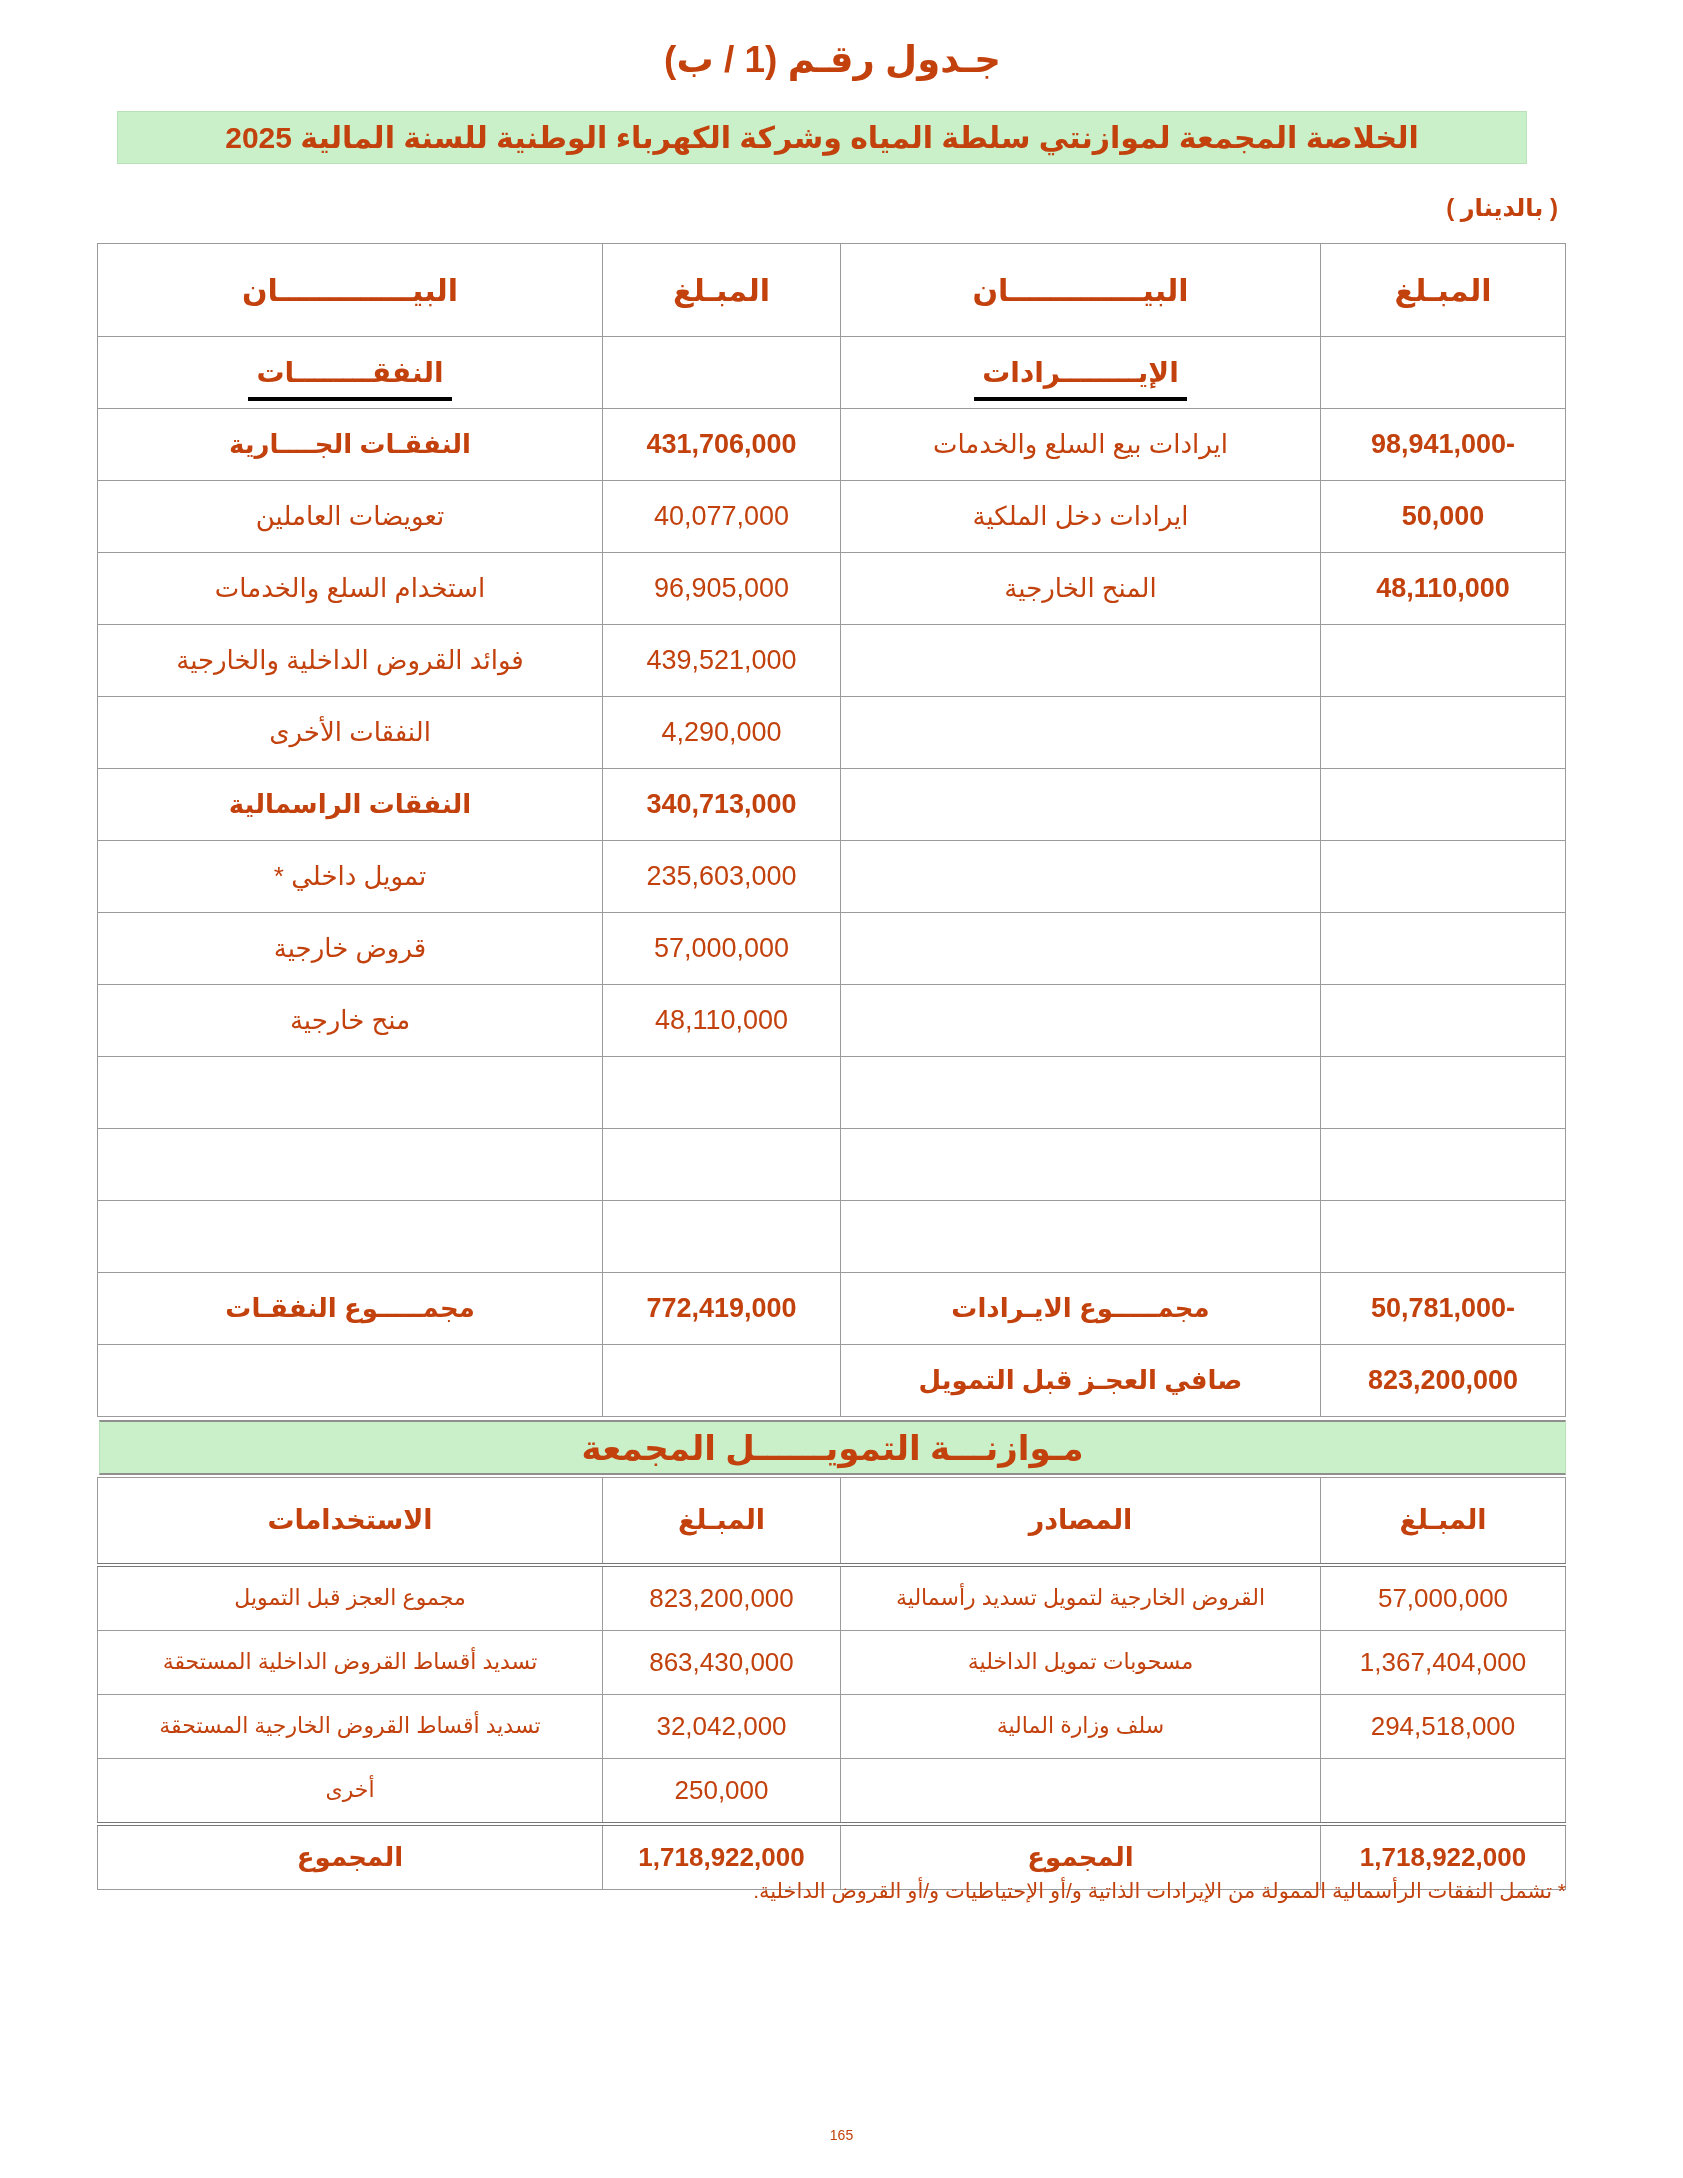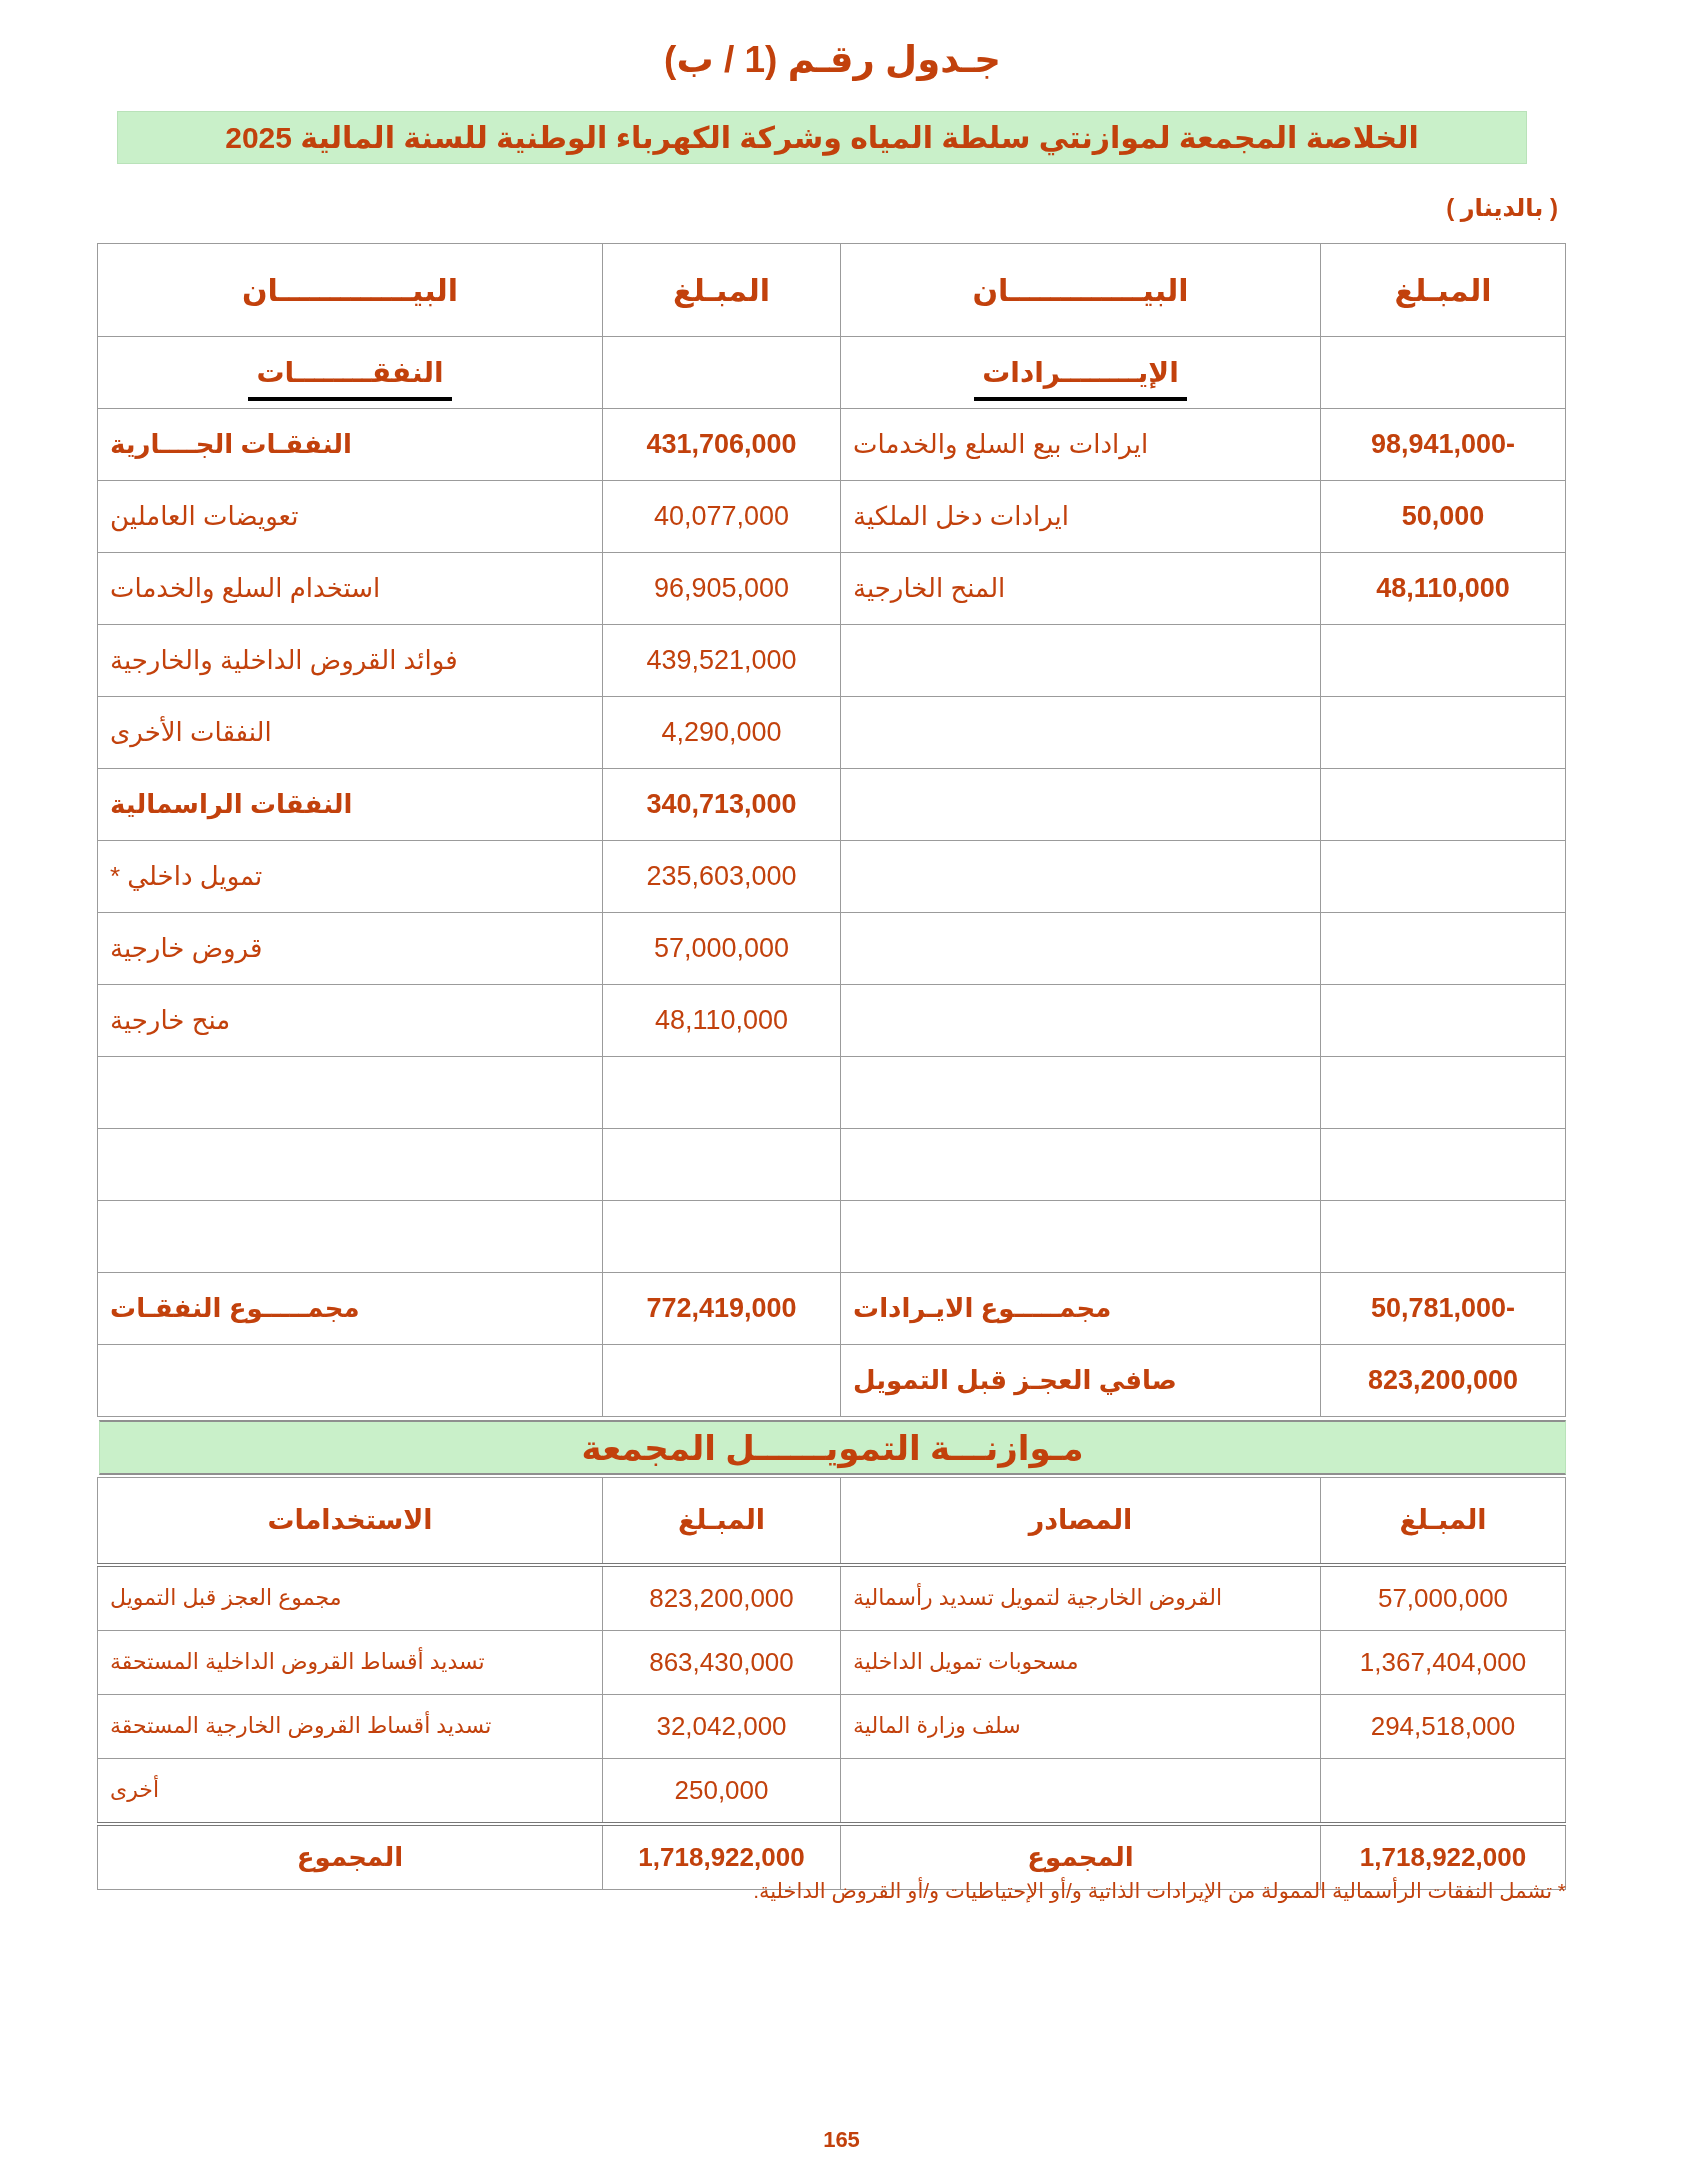--- a/index.html
+++ b/index.html
@@ -34,37 +34,37 @@
   #t1{top:243px;}
   #t2{top:1477px;}
   td{border:1px solid #9b9b9b;vertical-align:middle;overflow:hidden;
      white-space:nowrap;box-sizing:border-box;}
   #t1 tr{height:72px;}
   #t1 tr.head-row{height:93px;}
   #t2 tr{height:59px;}
   #t2 tr.head-row{height:87px;}
   .hd{text-align:center;font-weight:bold;font-size:30px;}
   #t2 .hd{font-size:27px;}
-  .lbl{text-align:left;padding:0 12px;font-size:26px;}
+  .lbl{text-align:center;padding:0 12px;font-size:26px;}
   .num{direction:ltr;text-align:center;padding:16px 10px;font-size:27px;}
   #t2 .lbl{font-size:22px;}
   #t2 .num{font-size:26px;}
   .b{font-weight:bold;}
   .sec-cell{text-align:center;font-weight:bold;font-size:28px;}
   .sec-cell span{border-bottom:4px solid #000;padding:0 8px 9px;}
   .dbl-bottom td{border-bottom:4px double #777;}
   .total-row td{border-top:4px double #777;}
   #t2 .total-row .lbl{text-align:center;font-size:26px;}
   .footnote{
     position:absolute;top:1879px;right:117px;width:1467px;
     text-align:right;font-size:21px;
   }
   .page-number{
     position:absolute;top:2127px;right:0;width:1683px;text-align:center;
-    font-size:22px;font-weight:bold;direction:ltr;
+    font-size:14px;font-weight:normal;direction:ltr;
   }
 </style>
 </head>
 <body>
 
 <div id="page">
 
   <div class="doc-title">جـدول رقـم (1 / ب)</div>
 
   <div class="banner subtitle-bar">

